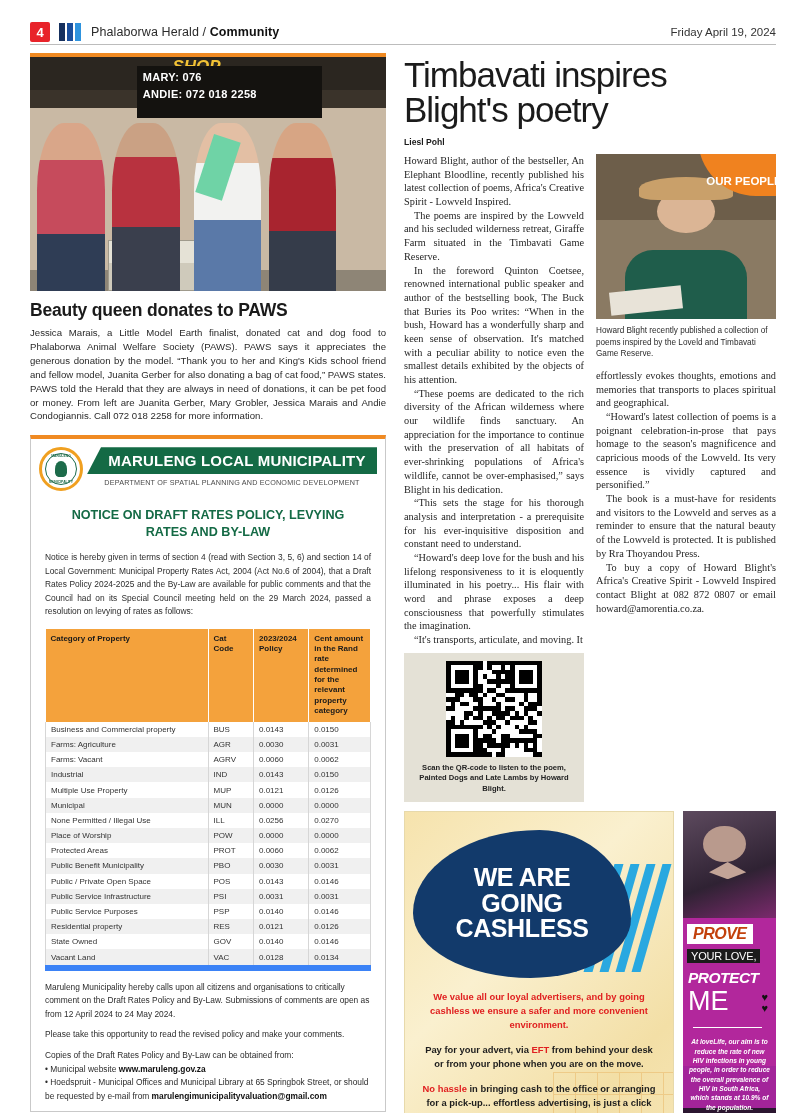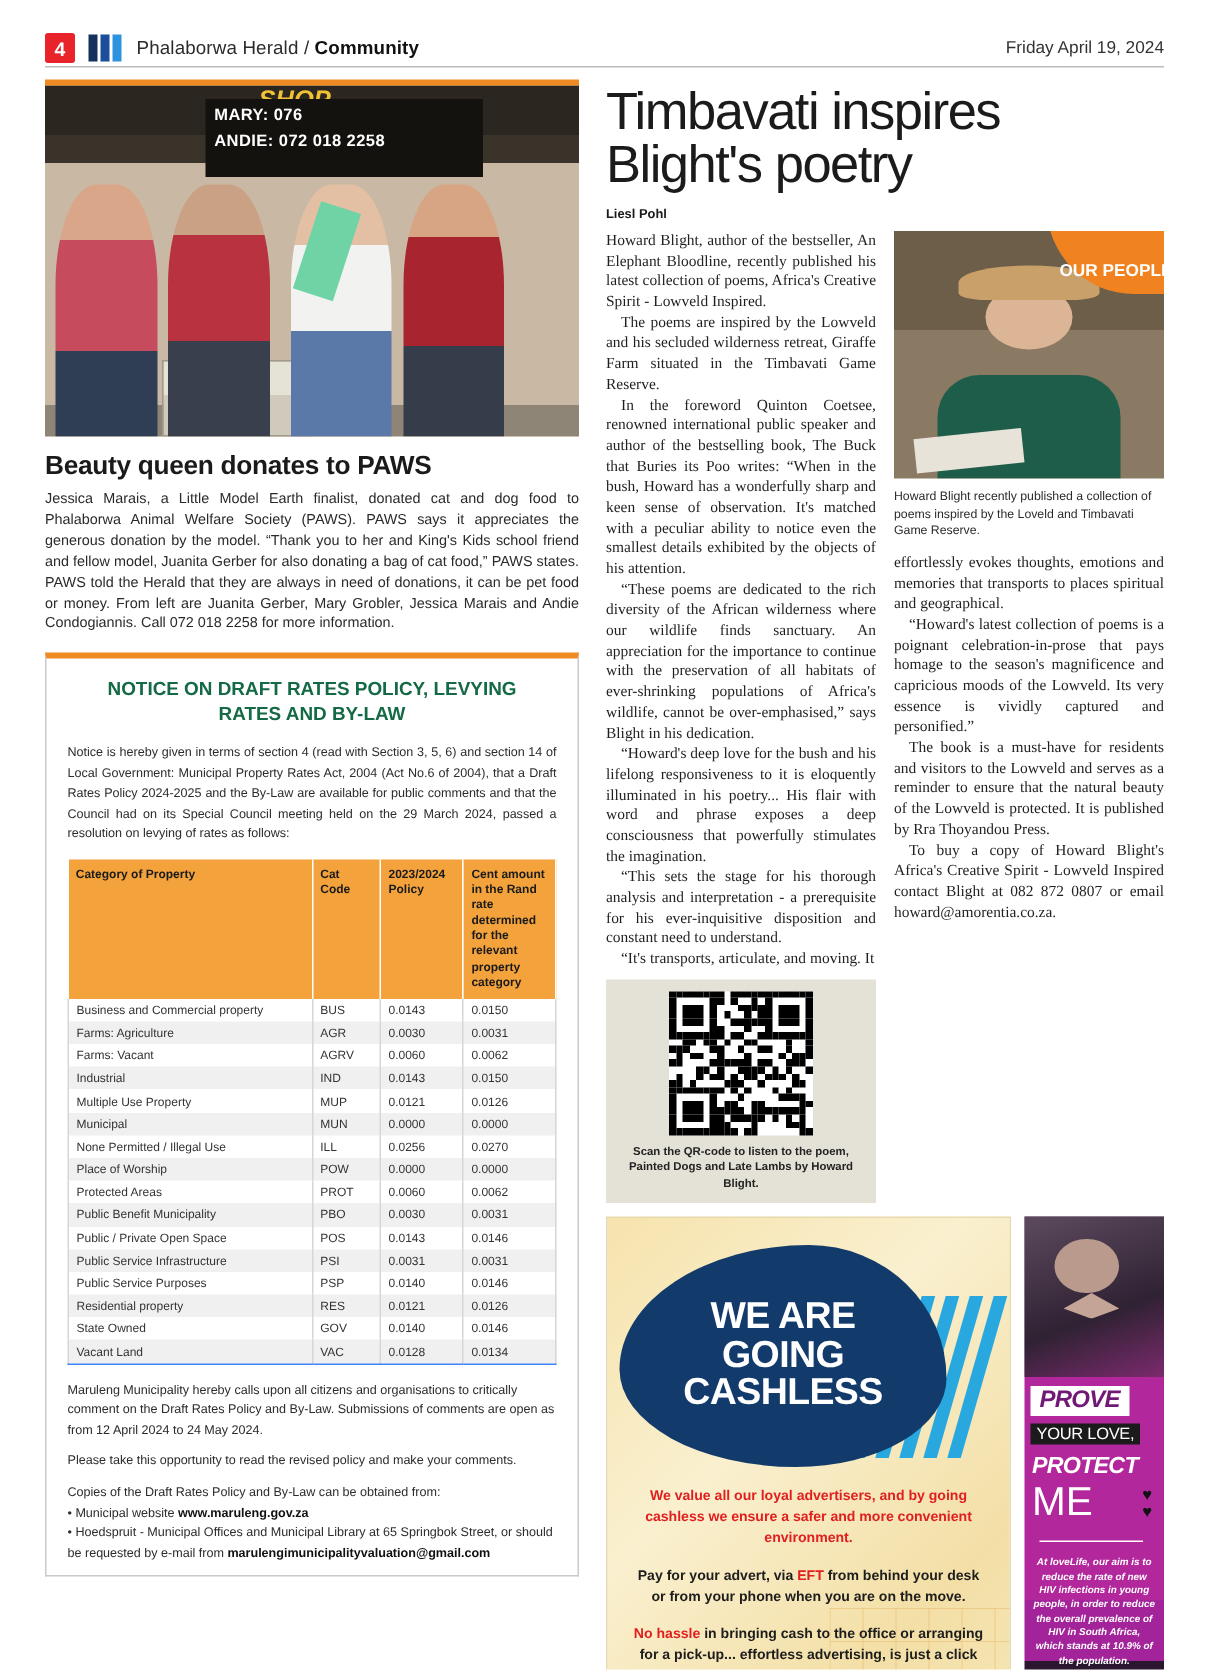--- a/index.html
+++ b/index.html
@@ -93,21 +93,21 @@
 
   table.rates { width:calc(100% - 28px); margin:0 14px 8px; border-collapse:collapse; font-size:8px; }
   table.rates th {
     background:#f4a23c; color:#1a1a1a; font-weight:bold;
     text-align:left; padding:5px 5px; vertical-align:top;
     border-right:1px solid #fff; line-height:1.3;
   }
   table.rates td { padding:3.1px 5px; color:#333; border-right:1px solid #d6d6d6; }
   table.rates tbody tr:nth-child(even) td { background:#f0f0f0; }
   table.rates tbody tr td:first-child { border-left:1px solid #d6d6d6; }
-  table.rates tbody tr:last-child td { border-bottom:1px solid #3b82f6;margin-top:12px; }
+  table.rates tbody tr:last-child td { border-bottom:6px solid #3b82f6;margin-top:12px; }
   .c-cat { width:50%; } .c-code { width:14%; } .c-pol { width:17%; } .c-cent { width:19%; }
 
   .notice-foot { font-size:8.4px; line-height:1.62; color:#2c2c2c; padding:2px 14px 0; }
   .notice-foot p { margin:0 0 7px; }
   .notice-foot b { color:#111; }
 
   
   .headline { font-size:35px; font-weight:normal; line-height:1.0; letter-spacing:-1px; color:#1b1b1b; margin:4px 0 0; }
   .byline { font-size:8.6px; font-weight:bold; margin:10px 0 7px; }
   .art-grid { display:flex; gap:12px; }
@@ -163,21 +163,21 @@
              background-image:linear-gradient(#eab96a 1px,transparent 1px),linear-gradient(90deg,#eab96a 1px,transparent 1px);
              background-size:22px 22px; }
 
   .ad-love { width:93px; height:412px; position:relative; overflow:hidden;
              background:linear-gradient(180deg,#3b2340 0 26%, #b2279c 26% 62%, #a3249a 62% 72%, #2b1630 72% 100%); }
   .lv-photo { position:absolute; inset:0 0 74% 0; background:linear-gradient(160deg,#5d4a5e,#2f2233 60%,#7b2a6d); }
   .lv-face { position:absolute; left:22%; top:14%; width:46%; height:34%; border-radius:50%; background:#b99a8d; }
   .lv-hands { position:absolute; left:28%; top:48%; width:40%; height:16%; background:#c3a497;
               clip-path:polygon(50% 0,100% 60%,50% 100%,0 60%); }
   .lv-hearts { position:absolute; right:8px; top:44%; font-size:11px; color:#111; line-height:1; }
-  .lv-prove { position:absolute; left:4px; top:27.5%; background:#fff; color:#701a75;
+  .lv-prove { position:absolute; left:4px; top:27.5%; background:#fff; color:#c2410c;
               font-weight:bold; font-style:italic; font-size:16px; padding:1px 6px; letter-spacing:-.5px; }
   .lv-your { position:absolute; left:4px; top:33.5%; background:#1b1b1b; color:#fff;
              font-size:11px; padding:1px 4px; letter-spacing:-.2px; }
   .lv-protect { position:absolute; left:5px; top:38.5%; color:#fff; font-weight:bold;
                 font-style:italic; font-size:15.5px; letter-spacing:-.5px; }
   .lv-me { position:absolute; left:5px; top:43%; color:#fff; font-size:27px; line-height:1; }
   .lv-rule { position:absolute; left:10px; right:14px; top:52.5%; height:1px; background:#fff; }
   .lv-body { position:absolute; left:6px; right:6px; top:55%; color:#fff; font-weight:bold;
              font-style:italic; font-size:6.6px; line-height:1.42; text-align:center; }
 </style>
@@ -217,20 +217,32 @@
         <div class="person p2"></div>
         <div class="person p3"></div>
         <div class="sash"></div>
         <div class="person p4"></div>
       </div>
 
       <div class="story-head">Beauty queen donates to PAWS</div>
       <div class="story-body">Jessica Marais, a Little Model Earth finalist, donated cat and dog food to Phalaborwa Animal Welfare Society (PAWS). PAWS says it appreciates the generous donation by the model. “Thank you to her and King's Kids school friend and fellow model, Juanita Gerber for also donating a bag of cat food,” PAWS states. PAWS told the Herald that they are always in need of donations, it can be pet food or money. From left are Juanita Gerber, Mary Grobler, Jessica Marais and Andie Condogiannis. Call 072 018 2258 for more information.</div>
 
       <div class="notice">
+        <div class="notice-head">
+          <div class="crest">
+            <div class="ring"></div>
+            <small class="ct">MARULENG</small>
+            <div class="tree"></div>
+            <small class="cb">MUNICIPALITY</small>
+          </div>
+          <div class="muni-band">
+            <div class="bar">MARULENG LOCAL MUNICIPALITY</div>
+            <div class="muni-sub">DEPARTMENT OF SPATIAL PLANNING AND ECONOMIC DEVELOPMENT</div>
+          </div>
+        </div>
 
         <div class="notice-title">NOTICE ON DRAFT RATES POLICY, LEVYING RATES AND BY-LAW</div>
         <div class="notice-para">Notice is hereby given in terms of section 4 (read with Section 3, 5, 6) and section 14 of Local Government: Municipal Property Rates Act, 2004 (Act No.6 of 2004), that a Draft Rates Policy 2024-2025 and the By-Law are available for public comments and that the Council had on its Special Council meeting held on the 29 March 2024, passed a resolution on levying of rates as follows:</div>
 
         <table class="rates">
           <thead>
             <tr>
               <th class="c-cat">Category of Property</th>
               <th class="c-code">Cat Code</th>
               <th class="c-pol">2023/2024 Policy</th>
@@ -357,22 +369,22 @@
       <div class="byline">Liesl Pohl</div>
 
       <div class="art-grid">
 
         <div class="art-col">
           <div class="serif">
               <p class="first">Howard Blight, author of the bestseller, An Elephant Bloodline, recently published his latest collection of poems, Africa's Creative Spirit - Lowveld Inspired.</p>
               <p>The poems are inspired by the Lowveld and his secluded wilderness retreat, Giraffe Farm situated in the Timbavati Game Reserve.</p>
               <p>In the foreword Quinton Coetsee, renowned international public speaker and author of the bestselling book, The Buck that Buries its Poo writes: “When in the bush, Howard has a wonderfully sharp and keen sense of observation. It's matched with a peculiar ability to notice even the smallest details exhibited by the objects of his attention.</p>
               <p>“These poems are dedicated to the rich diversity of the African wilderness where our wildlife finds sanctuary. An appreciation for the importance to continue with the preservation of all habitats of ever-shrinking populations of Africa's wildlife, cannot be over-emphasised,” says Blight in his dedication.</p>
+              <p>“This sets the stage for his thorough analysis and interpretation - a prerequisite for his ever-inquisitive disposition and constant need to understand.</p>
               <p>“Howard's deep love for the bush and his lifelong responsiveness to it is eloquently illuminated in his poetry... His flair with word and phrase exposes a deep consciousness that powerfully stimulates the imagination.</p>
-              <p>“This sets the stage for his thorough analysis and interpretation - a prerequisite for his ever-inquisitive disposition and constant need to understand.</p>
               <p>“It's transports, articulate, and moving. It</p>
             </div>
           <div class="qr-block">
             <div class="qr">
                 <i class="qs" style="left: 0px; top: 0px; width: 4.57143px; height: 4.57143px;"></i>
                 <i class="qs" style="left: 4.57143px; top: 0px; width: 4.57143px; height: 4.57143px;"></i>
                 <i class="qs" style="left: 9.14286px; top: 0px; width: 4.57143px; height: 4.57143px;"></i>
                 <i class="qs" style="left: 13.7143px; top: 0px; width: 4.57143px; height: 4.57143px;"></i>
                 <i class="qs" style="left: 18.2857px; top: 0px; width: 4.57143px; height: 4.57143px;"></i>
                 <i class="qs" style="left: 22.8571px; top: 0px; width: 4.57143px; height: 4.57143px;"></i>

